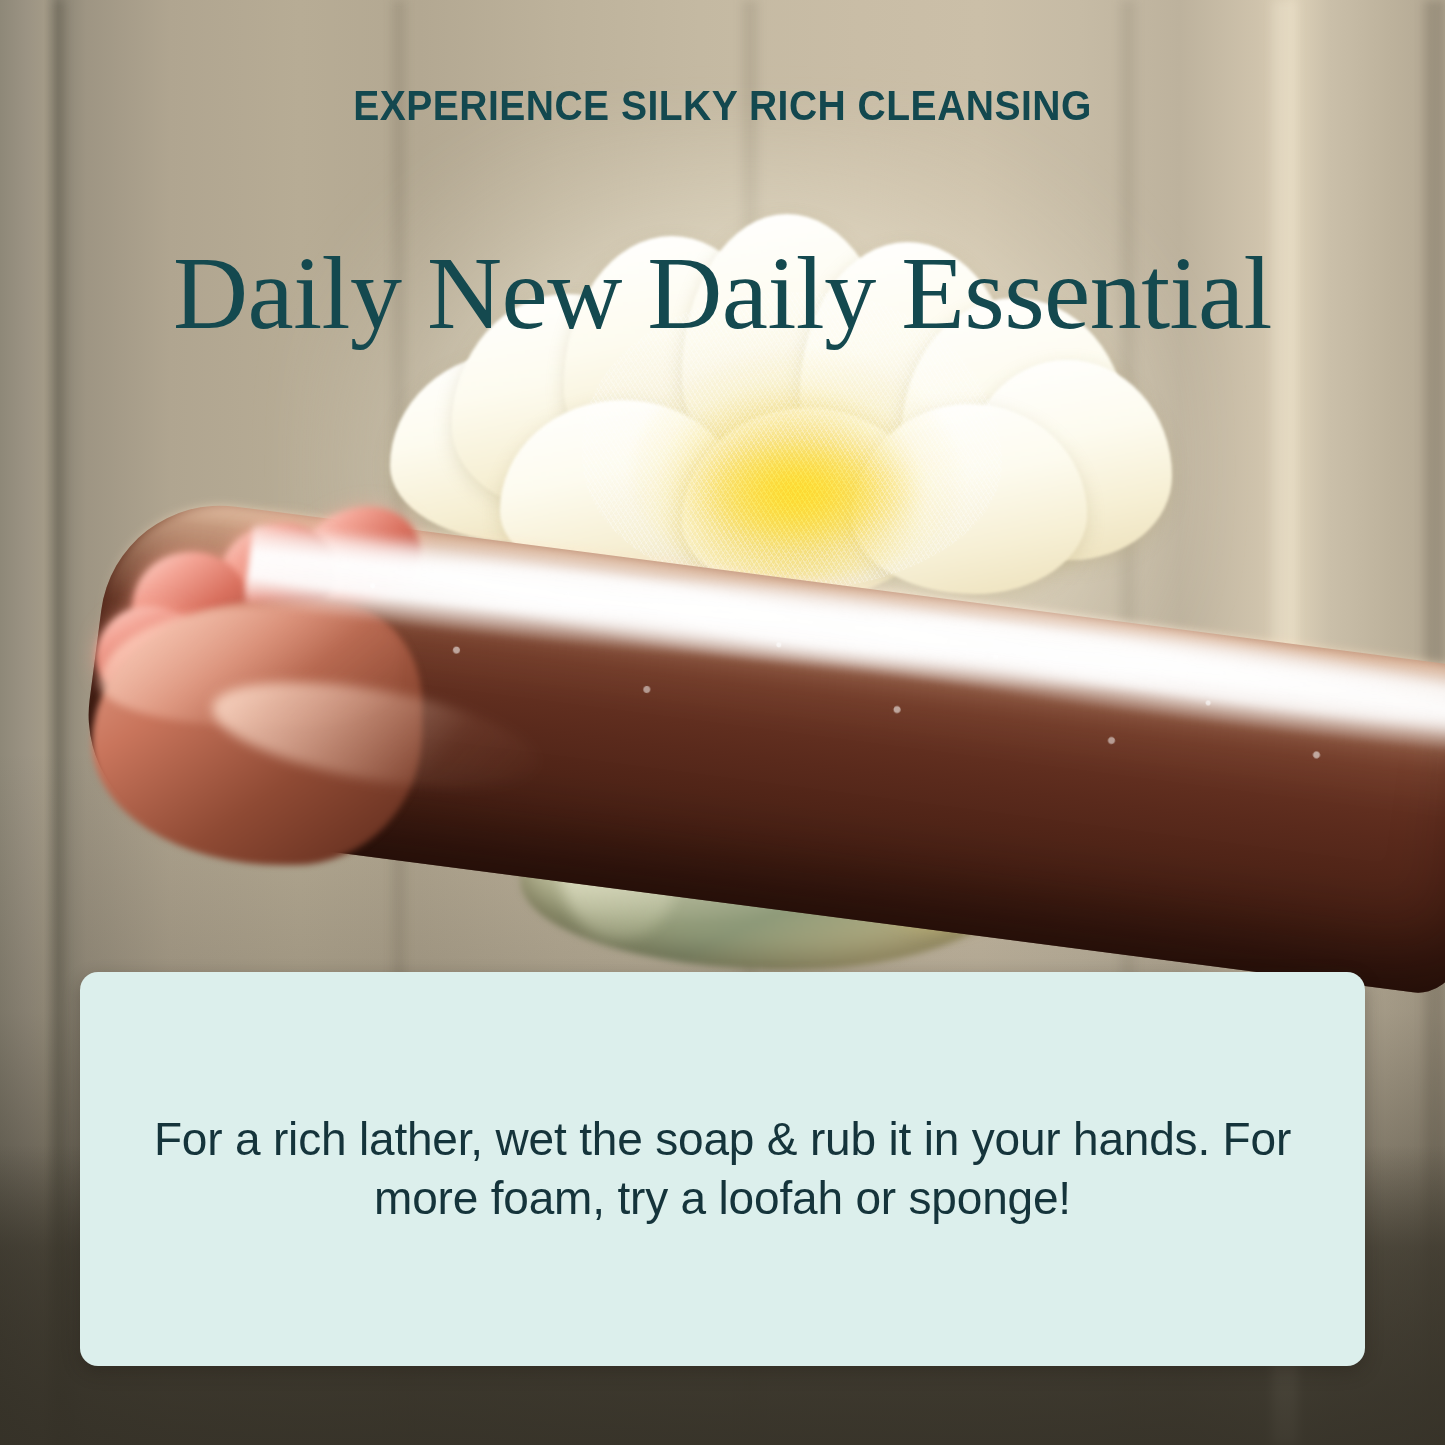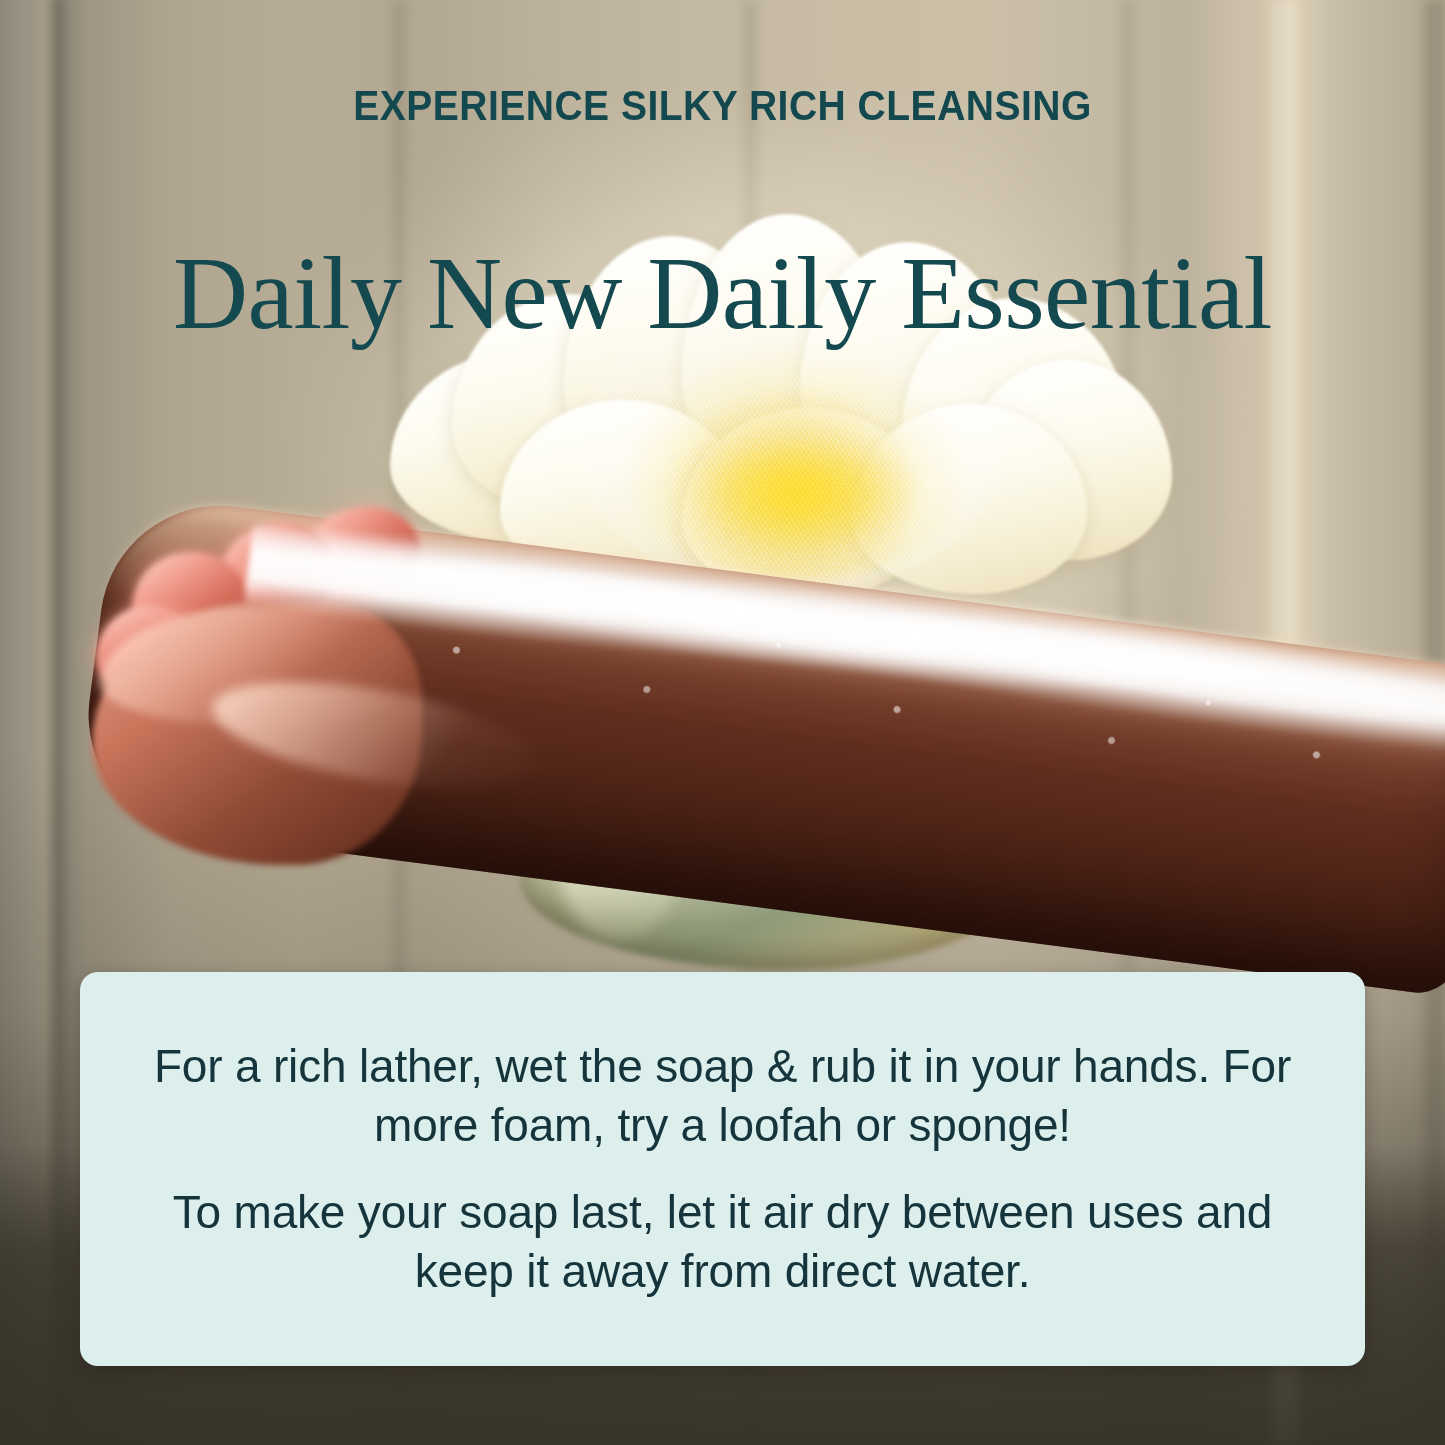--- a/index.html
+++ b/index.html
@@ -362,16 +362,15 @@
 
     <div class="floor"></div>
   </div>
 
   <div class="eyebrow">EXPERIENCE SILKY RICH CLEANSING</div>
 
   <h1 class="headline">Daily New Daily Essential</h1>
 
   <div class="tipcard">
     <p class="tipline">For a rich lather, wet the soap &amp; rub it in your hands. For more foam, try a loofah or sponge!</p>
-    <p class="tipline">To make your soap last, let it air dry between uses and keep it away from direct water.</p>
   </div>
 
 </div>
 
 </body></html>

